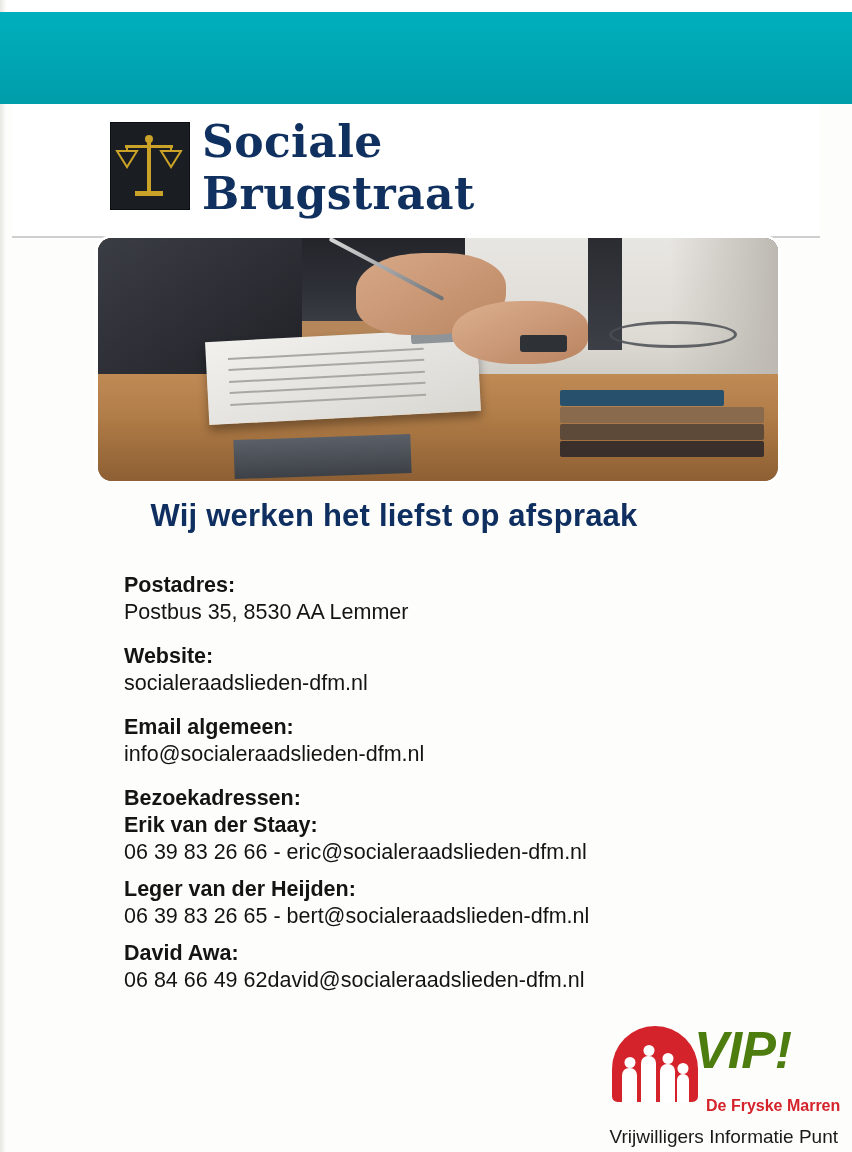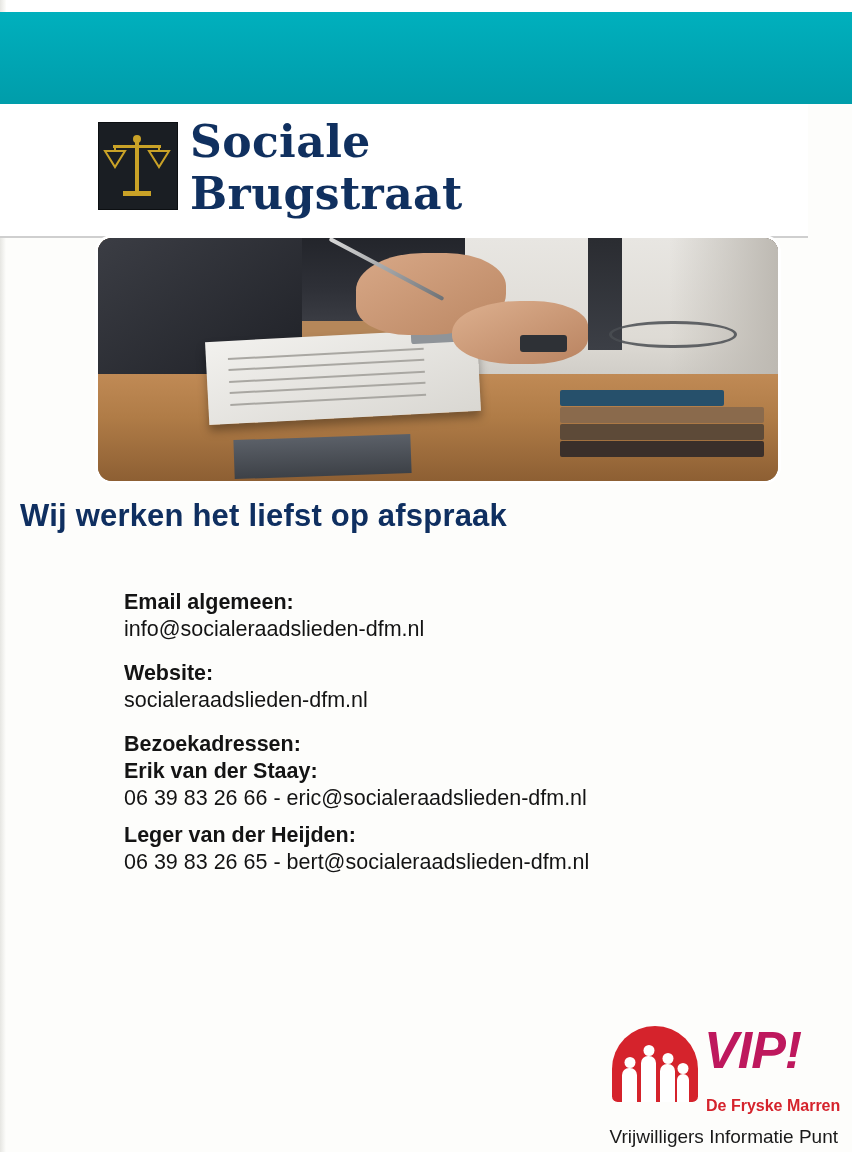--- a/index.html
+++ b/index.html
@@ -48,21 +48,21 @@
   }
   .teal-band .teal-inner {
     position: absolute;
     inset: 0;
     background: linear-gradient(to bottom, #00b0bd 0%, #00a4b2 60%, #009daa 100%);
   }
 
   
   .header {
     position: absolute;
-    left: 0;
+    left: 12px;
     top: 104px;
     width: 808px;
     height: 132px;
     background: #ffffff;
     border-bottom: 2px solid #cfcfcf;
   }
   .logo-mark {
     position: absolute;
     left: 98px;
     top: 18px;
@@ -193,25 +193,25 @@
     background: linear-gradient(to bottom, #5b6068, #3d4147);
     transform: rotate(-2deg);
   }
 
   
   .headline {
     position: absolute;
     left: 0;
     top: 498px;
     width: 788px;
+    text-align: center;
     color: #0f2f60;
     font-size: 31px;
     font-weight: bold;
     letter-spacing: .2px;
-    padding-left: 20px;
   }
 
   
   .content {
     position: absolute;
     left: 124px;
     top: 572px;
     width: 640px;
     font-size: 21.5px;
     line-height: 27px;
@@ -252,25 +252,25 @@
   .vip-dome .fig::before {
     content:"";
     position:absolute;
     left:50%; transform:translateX(-50%);
     top:-11px;
     width:11px; height:11px; border-radius:50%;
     background:#ffffff;
   }
   .vip-word {
     position: absolute;
-    left: 92px; top: 2px;
+    left: 82px; top: 2px;
     font-size: 52px;
     font-weight: bold;
     font-style: italic;
-    color: #be185d;
+    color: #4d7c0f;
     letter-spacing: -1px;
   }
   .vip-sub {
     position: absolute;
     left: 94px; top: 58px;
     font-size: 16px;
     font-weight: bold;
     color: #d5232c;
     margin-top: 21px;
   }
@@ -353,43 +353,49 @@
       </div>
     </div>
   </div>
 
   <div class="headline">Wij werken het liefst op afspraak</div>
 
   <div class="content">
 
 
     <div class="blk">
+      <span class="lbl">Postadres:</span>
+      <span class="val">Postbus 35, 8530 AA Lemmer</span>
+    </div>
+
+    <div class="blk">
+      <span class="lbl">Website:</span>
+      <span class="val">socialeraadslieden-dfm.nl</span>
     </div>
 
     <div class="blk">
       <span class="lbl">Email algemeen:</span>
       <span class="val">info@socialeraadslieden-dfm.nl</span>
-    </div>
-
-    <div class="blk">
-      <span class="lbl">Website:</span>
-      <span class="val">socialeraadslieden-dfm.nl</span>
     </div>
 
     <div class="blk tight">
       <span class="lbl">Bezoekadressen:</span>
       <span class="sub-name">Erik van der Staay:</span>
       <span class="val">06 39 83 26 66 - eric@socialeraadslieden-dfm.nl</span>
     </div>
 
     <div class="blk tight">
       <span class="sub-name">Leger van der Heijden:</span>
       <span class="val">06 39 83 26 65 - bert@socialeraadslieden-dfm.nl</span>
     </div>
 
+    <div class="blk tight">
+      <span class="sub-name">David Awa:</span>
+      <span class="val">06 84 66 49 62david@socialeraadslieden-dfm.nl</span>
+    </div>
 
   </div>
 
   <div class="vip">
     <div class="vip-dome">
       <span class="fig" style="left:10px; height:34px;"></span>
       <span class="fig" style="left:29px; height:46px;"></span>
       <span class="fig" style="left:48px; height:38px;"></span>
       <span class="fig" style="left:65px; height:28px; width:12px;"></span>
     </div>

